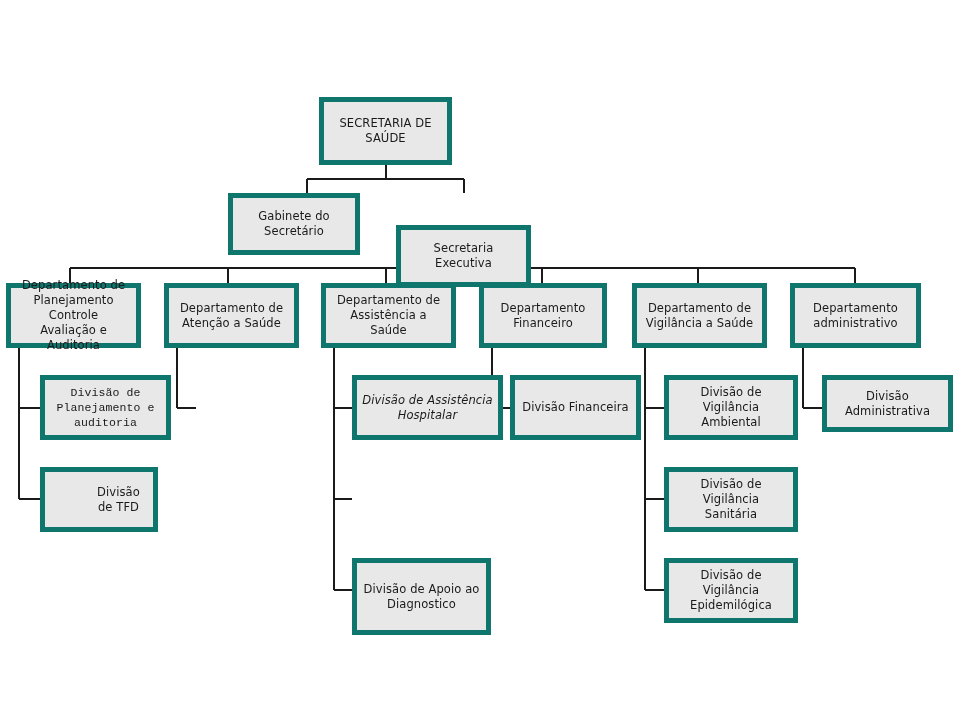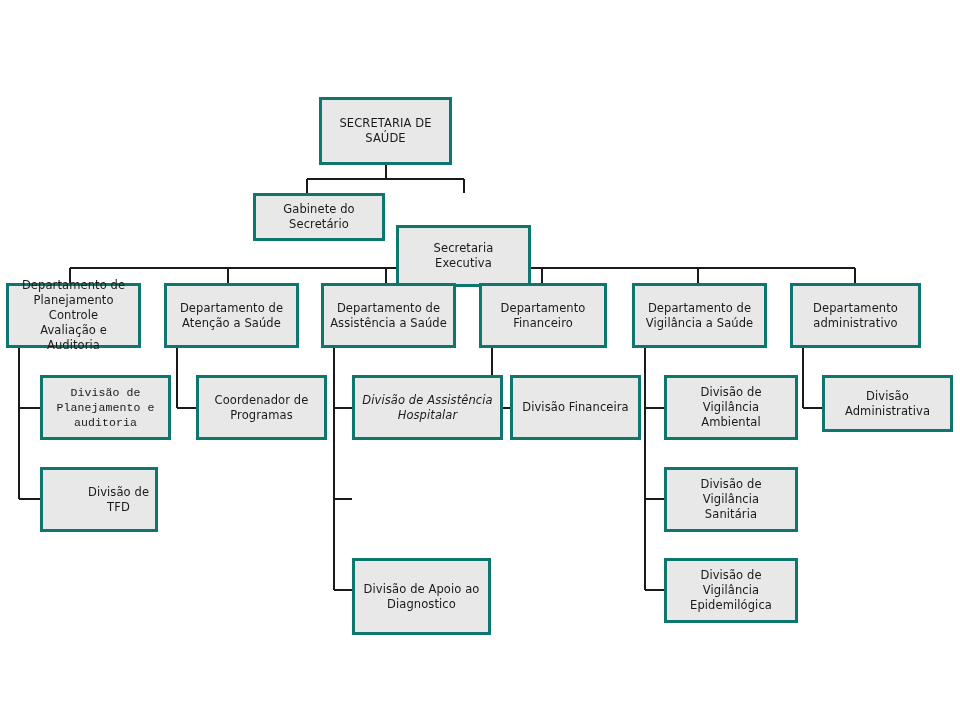--- a/index.html
+++ b/index.html
@@ -24,21 +24,21 @@
     left: 0;
     top: 0;
     width: 960px;
     height: 720px;
     pointer-events: none;
   }
   .node-box {
     position: absolute;
     box-sizing: border-box;
     background: #e8e8e8;
-    border: 3px solid #0f766e;
+    border: 5px solid #0f766e;
     display: flex;
     align-items: center;
     justify-content: center;
     text-align: center;
     color: #1a1a1a;
     font-size: 11.5px;
     line-height: 15px;
     padding: 2px 5px;
     letter-spacing: 0.1px;
   }
@@ -95,21 +95,21 @@
 
       <path d="M 803 348 L 803 408"></path>
       <path d="M 803 408 L 822 408"></path>
     </g>
   </svg>
 
   <div class="node-box node-root" style="left:319px; top:97px; width:133px; height:68px;">
     <span class="node-label">SECRETARIA DE SAÚDE</span>
   </div>
 
-  <div class="node-box" style="left:253px; top:193px; width:132px; height:48px;">
+  <div class="node-box" style="left:228px; top:193px; width:132px; height:62px;">
     <span class="node-label">Gabinete do Secretário</span>
   </div>
   <div class="node-box" style="left:396px; top:193px; width:135px; height:62px;margin-top:32px;">
     <span class="node-label">Secretaria Executiva</span>
   </div>
 
   <div class="node-box" style="left:6px; top:283px; width:135px; height:65px;">
     <span class="node-label">Departamento de
 Planejamento Controle
 Avaliação e Auditoria</span>
@@ -137,24 +137,20 @@
 
   <div class="node-box" style="left:40px; top:375px; width:131px; height:65px;font-family:Liberation Mono, monospace;">
     <span class="node-label">Divisão de
 Planejamento e
 auditoria</span>
   </div>
   <div class="node-box" style="left:40px; top:467px; width:118px; height:65px;padding-left:44px;">
     <span class="node-label">Divisão de TFD</span>
   </div>
 
-  <div class="node-box" style="left:196px; top:375px; width:131px; height:65px;">
-    <span class="node-label">Coordenador de
-Programas</span>
-  </div>
 
   <div class="node-box" style="left:352px; top:375px; width:151px; height:65px;font-style:italic;">
     <span class="node-label">Divisão de Assistência
 Hospitalar</span>
   </div>
   <div class="node-box" style="left:352px; top:558px; width:139px; height:77px;">
     <span class="node-label">Divisão de Apoio ao
 Diagnostico</span>
   </div>
 

